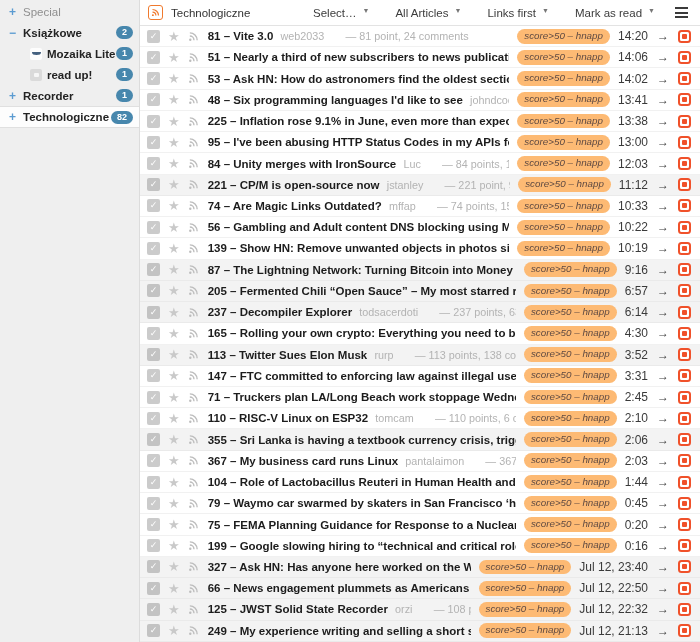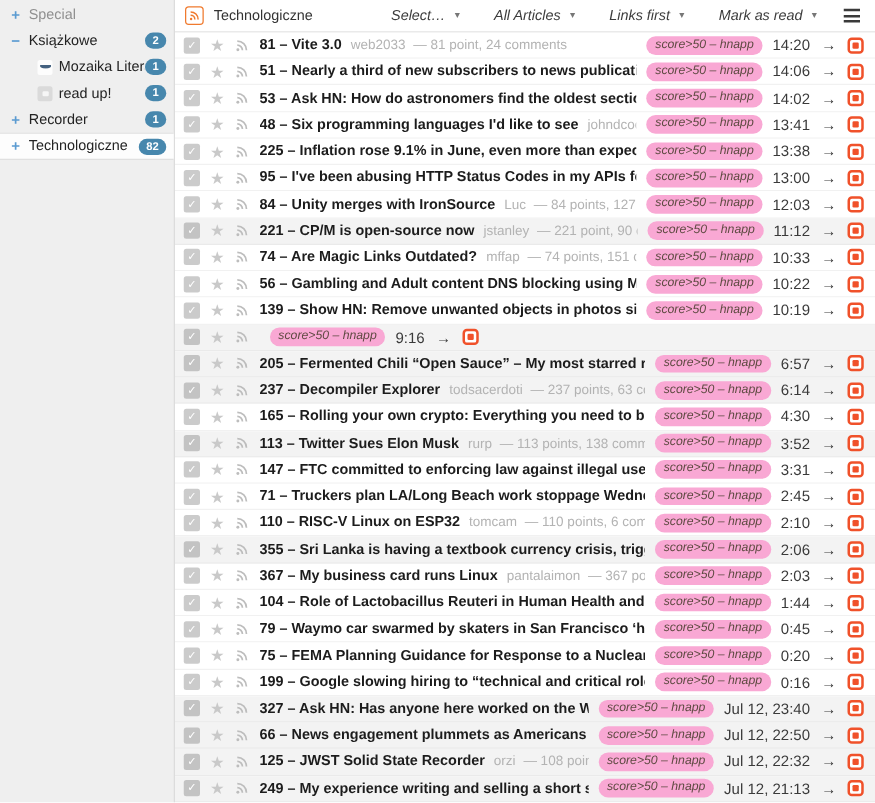--- a/index.html
+++ b/index.html
@@ -6,21 +6,21 @@
   html,body { width:700px; height:642px; overflow:hidden; background:#fff;
     font-family:"Liberation Sans","DejaVu Sans",sans-serif; }
   .app { display:flex; width:700px; height:642px; }
 
   
   .sidebar { width:140px; height:100%; background:#efefef; border-right:1px solid #dcdcdc;
     padding-top:1px; flex:none; }
   .side-item { height:21px; display:flex; align-items:center; padding:0 6px 0 9px;
     cursor:pointer; }
   .toggle { color:#5b9bd1; width:14px; font-size:12px; font-weight:bold; flex:none; }
-  .slabel { font-weight:normal; color:#232323; font-size:11.5px; flex:1; overflow:hidden;
+  .slabel { font-weight:bold; color:#232323; font-size:11.5px; flex:1; overflow:hidden;
     white-space:nowrap; }
   .side-item.muted .slabel { color:#8f8f8f; font-weight:normal; }
   .side-item.feed { padding-left:30px; }
   .sicon { display:none; width:12px; height:12px; margin-right:5px; flex:none;
     border-radius:2px; align-items:center; justify-content:center; }
   .side-item.feed .sicon { display:flex; }
   .sicon.mozaika { background:#fdfdfd; }
   .sicon.mozaika .wave { width:9px; height:5px; border-bottom:3px solid #44617f;
     border-radius:50%; margin-top:-3px; }
   .sicon.readup { background:#dadada; }
@@ -33,22 +33,22 @@
   
   .main { flex:1; display:flex; flex-direction:column; min-width:0; }
   .header { height:26px; flex:none; display:flex; align-items:center; padding-left:8px;
     border-bottom:1px solid #e3e3e3; background:#fff; }
   .rss-badge { width:15px; height:15px; border:1.5px solid #f07a2e; border-radius:3px;
     display:flex; align-items:center; justify-content:center; margin-right:8px; flex:none; }
   .rss-badge svg { width:9px; height:9px; stroke:#f07a2e; fill:none; stroke-width:3.2; }
   .rss-badge svg circle { fill:#f07a2e; stroke:none; }
   .htitle { font-size:11.5px; color:#333; }
   .hspacer { flex:1; }
-  .hdrop { display:flex; align-items:center; gap:6px; margin-left:26px; font-size:11.5px;
-    color:#3c3c3c; cursor:pointer; white-space:nowrap;font-style:italic; }
+  .hdrop { display:flex; align-items:flex-start; gap:6px; margin-left:26px; font-size:11.5px;
+    color:#3c3c3c; cursor:pointer; white-space:nowrap; }
   .caret { font-size:7px; color:#777; }
   .hamburger { margin-left:20px; margin-right:12px; display:flex; flex-direction:column;
     gap:2.5px; cursor:pointer; }
   .hamburger i { display:block; width:13px; height:2px; background:#3a3a3a; }
 
   
   .list { flex:1; overflow:hidden; }
   .row { height:21.24px; display:flex; align-items:center; padding-left:7px;
     border-bottom:1px solid #f1f1f1; background:#fff; cursor:pointer; }
   .row.read { background:#f3f3f3; border-bottom-color:#eaeaea; }
@@ -56,22 +56,22 @@
     display:flex; align-items:center; justify-content:center; margin-right:8px; }
   .row.read .cb { background:#c3c3c3; }
   .check { color:#fff; font-size:9px; line-height:1; }
   .star { color:#c9c9c9; font-size:13px; line-height:1; margin-right:8px; flex:none; }
   .feedic { color:#bdbdbd; margin-right:9px; flex:none; display:flex; }
   .feedic svg { width:11px; height:11px; stroke:currentColor; fill:none; stroke-width:3; }
   .feedic svg circle { fill:currentColor; stroke:none; }
   .titlewrap { flex:1; min-width:0; overflow:hidden; white-space:nowrap; font-size:11.5px; }
   .t { font-weight:bold; color:#1c1c1c; }
   .a { color:#b3b3b3; font-size:10.8px; margin-left:4px; }
-  .m { color:#b3b3b3; font-size:10.8px; margin-left:3px; }
-  .pill { background:#f9a8d4; color:#5f4a42; font-style:italic; font-size:9.8px;
+  .m { color:#b3b3b3; font-size:10.8px; margin-left:18px; }
+  .pill { background:#fdba74; color:#5f4a42; font-style:italic; font-size:9.8px;
     padding:2px 7px; border-radius:8px; margin-left:8px; white-space:nowrap; flex:none;
     line-height:1.1; }
   .time { color:#3a3a3a; font-size:12px; margin-left:8px; flex:none; }
   .goarrow { color:#3a3a3a; margin-left:9px; font-size:12px; flex:none; line-height:1; }
   .fav { width:13px; height:13px; border:2px solid #f0512a; border-radius:3.5px;
     margin-left:9px; margin-right:9px; display:flex; align-items:center;
     justify-content:center; background:#fff; flex:none; }
   .favdot { width:5px; height:5px; background:#f0512a; border-radius:1px; }
 </style>
 </head>
@@ -425,20 +425,25 @@
             <span class="check">✓</span>
           </span>
     <span class="star">★</span>
     <span class="feedic">
       <svg viewBox="0 0 24 24">
               <path d="M4 11a9 9 0 0 1 9 9"></path>
               <path d="M4 4a16 16 0 0 1 16 16"></path>
               <circle cx="5" cy="19" r="2.6"></circle>
             </svg>
     </span>
+    <span class="titlewrap">
+      <span class="t">87 – The Lightning Network: Turning Bitcoin into Money</span>
+      
+      
+    </span>
     <span class="pill">score&gt;50 – hnapp</span>
     <span class="time">9:16</span>
     <span class="goarrow">→</span>
     <span class="fav">
             <span class="favdot"></span>
           </span>
   </div>
         <div class="row read">
     <span class="cb">
             <span class="check">✓</span>

